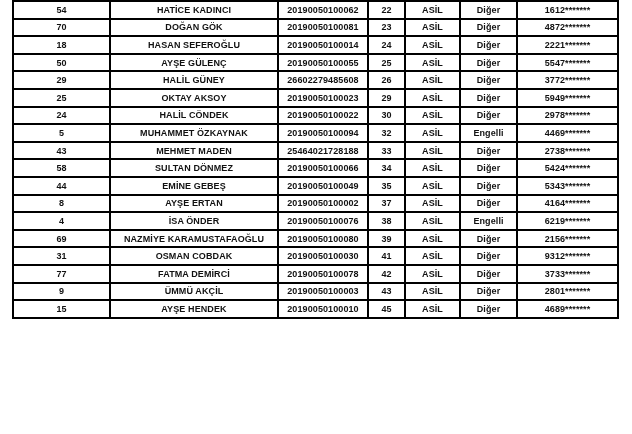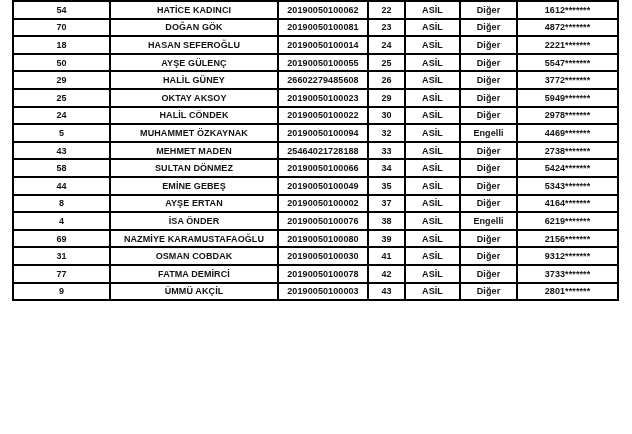--- a/index.html
+++ b/index.html
@@ -207,15 +207,24 @@
         </tr>
         <tr>
           <td>9</td>
           <td>ÜMMÜ AKÇİL</td>
           <td>20190050100003</td>
           <td>43</td>
           <td>ASİL</td>
           <td>Diğer</td>
           <td>2801*******</td>
         </tr>
+        <tr>
+          <td>15</td>
+          <td>AYŞE HENDEK</td>
+          <td>20190050100010</td>
+          <td>45</td>
+          <td>ASİL</td>
+          <td>Diğer</td>
+          <td>4689*******</td>
+        </tr>
       </tbody>
   </table>
 </div>
 
 </body></html>

